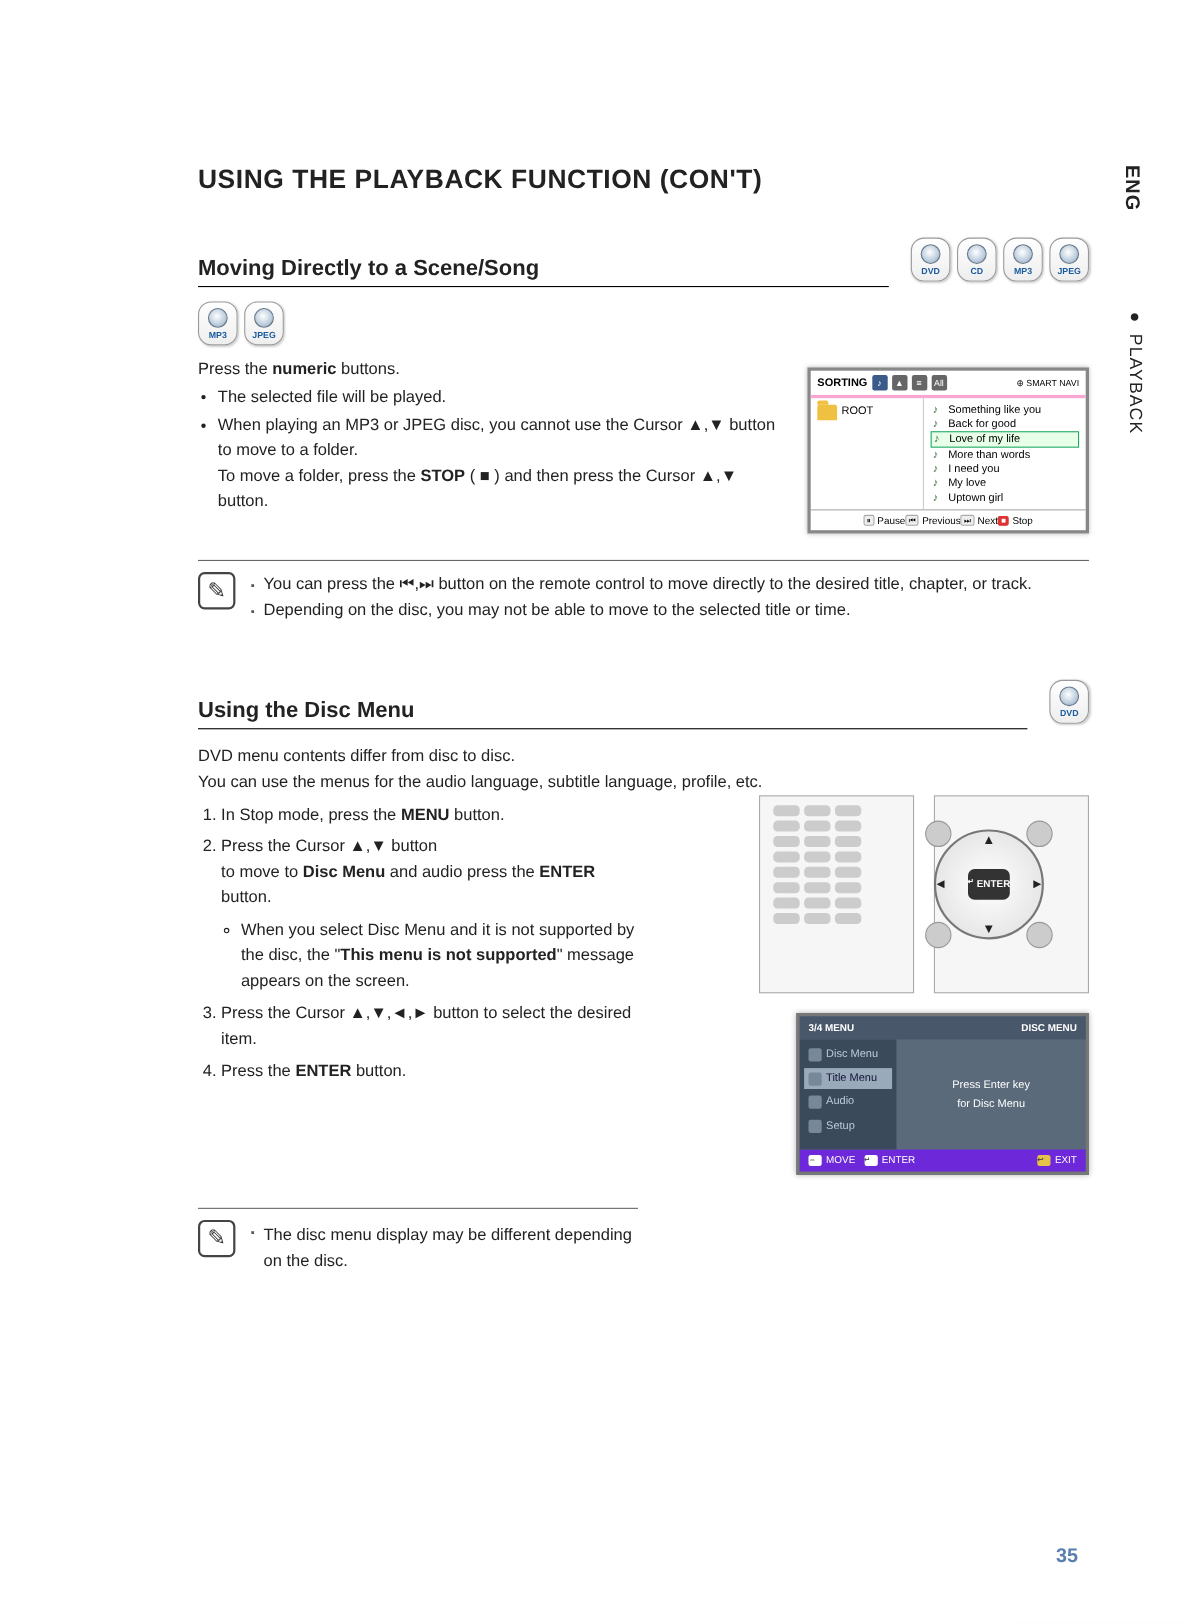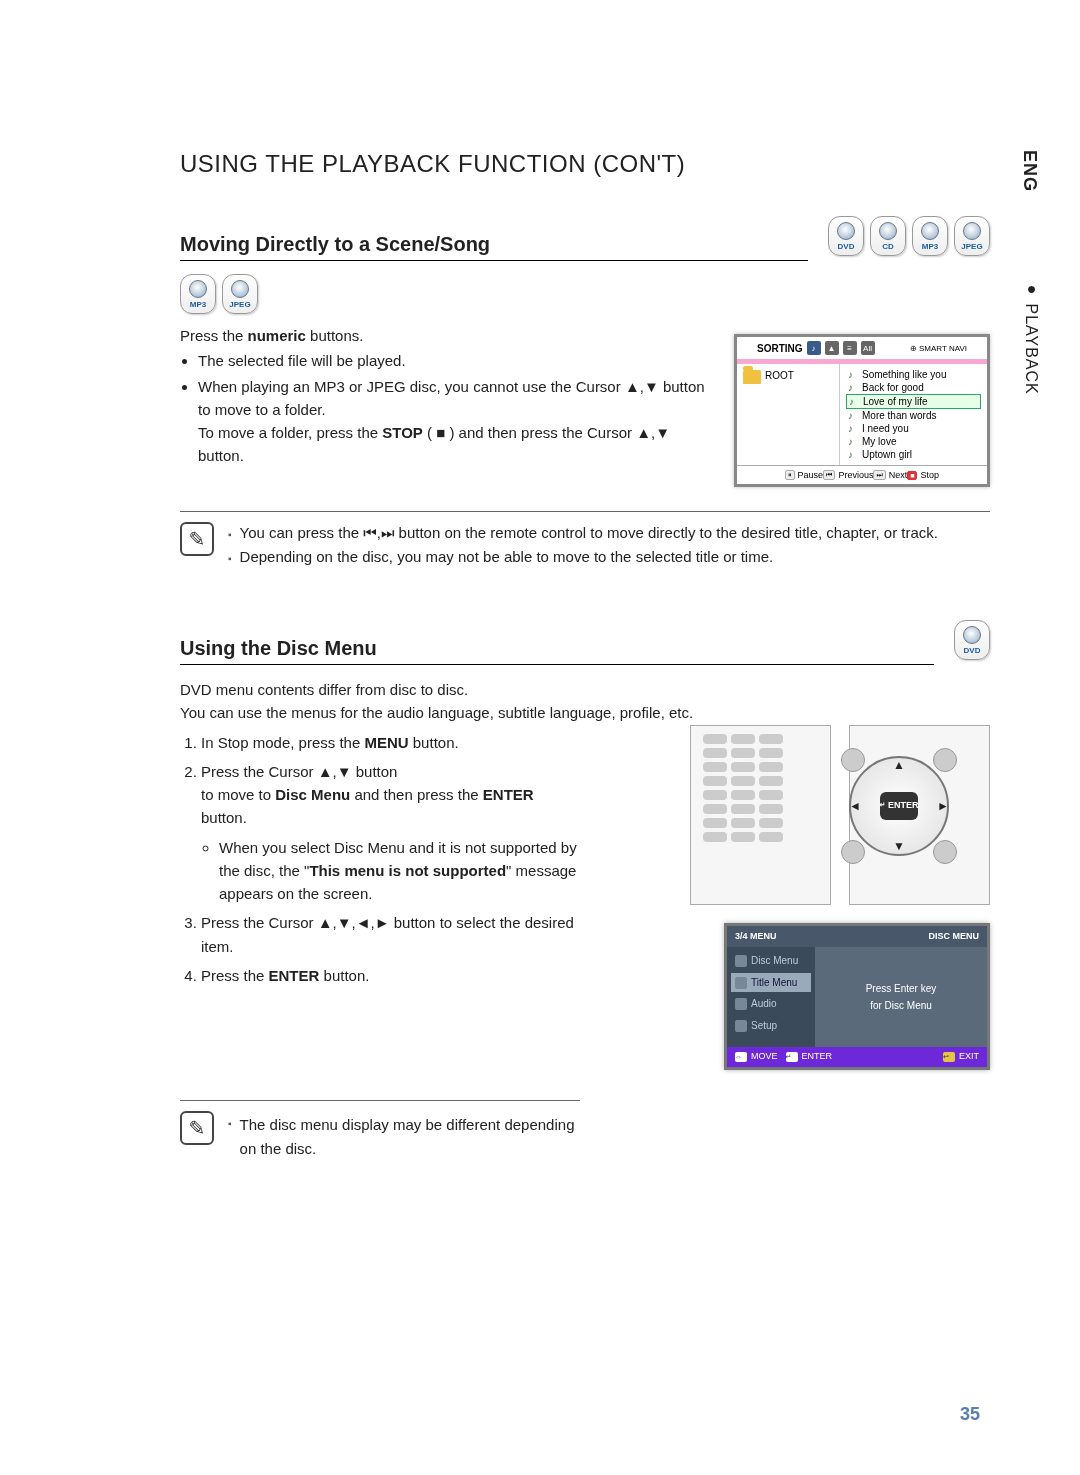--- a/index.html
+++ b/index.html
@@ -33,21 +33,21 @@
     top: 280px;
     writing-mode: vertical-rl;
     font-size: 16px;
     letter-spacing: 1px;
   }
   .side-tab-playback .dot {
     display: inline-block;
   }
   h1 {
     font-size: 24px;
-    font-weight: normal;
+    font-weight: bold;
     margin: 0 0 30px 0;
     letter-spacing: 0.5px;
   }
   h2 {
     font-size: 20px;
     font-weight: bold;
     margin: 25px 0 0 0;
     padding-bottom: 4px;
     border-bottom: 1px solid #000;
     display: block;
@@ -117,23 +117,23 @@
     width: 250px;
     border: 3px solid #888;
     background: #fff;
     font-size: 10px;
     color: #000;
     box-shadow: 0 0 4px rgba(0,0,0,.25);
     margin-top: 10px;
   }
   .sort-top {
     display: flex; align-items: center;
-    padding: 4px 20px;
+    padding: 4px 6px;
     gap: 4px;
-    border-bottom: 5px solid #f9a8d4;
+    border-bottom: 3px solid #f9a8d4;
   }
   .sort-top b { font-size: 10px; }
   .ticon {
     width: 14px; height: 14px; background: #3a5a8a; border-radius: 2px;
     display: inline-flex; align-items: center; justify-content: center;
     color: #fff; font-size: 8px;
   }
   .ticon.g { background: #666; }
   .sort-body { display: flex; }
   .sort-left {
@@ -445,21 +445,21 @@
     <div>You can use the menus for the audio language, subtitle language, profile, etc.</div>
 
     <div class="clearfix">
       <div style="float:left; width:400px;">
         <ol class="num">
           <li>
             <span>In Stop mode, press the </span><b>MENU</b><span> button.</span>
           </li>
           <li>
             <span>Press the Cursor ▲,▼ button</span><br>
-            <span>to move to </span><b>Disc Menu</b><span> and then press the </span><b>ENTER</b><span> button.</span>
+            <span>to move to </span><b>Disc Menu</b><span> and audio press the </span><b>ENTER</b><span> button.</span>
             <ul class="bul">
               <li>
                 <span>When you select Disc Menu and it is not supported by the disc, the "</span><b>This menu is not supported</b><span>" message appears on the screen.</span>
               </li>
             </ul>
           </li>
           <li>Press the Cursor ▲,▼,◄,► button to select the desired item.</li>
           <li>
             <span>Press the </span><b>ENTER</b><span> button.</span>
           </li>

